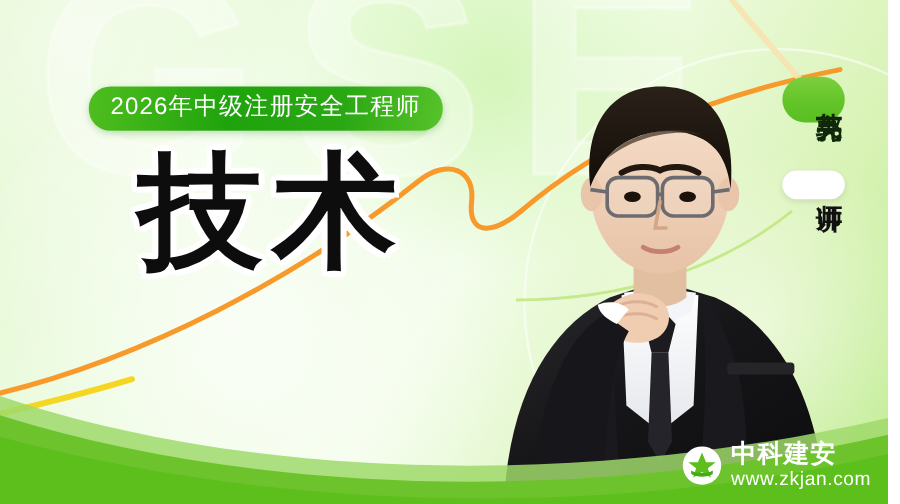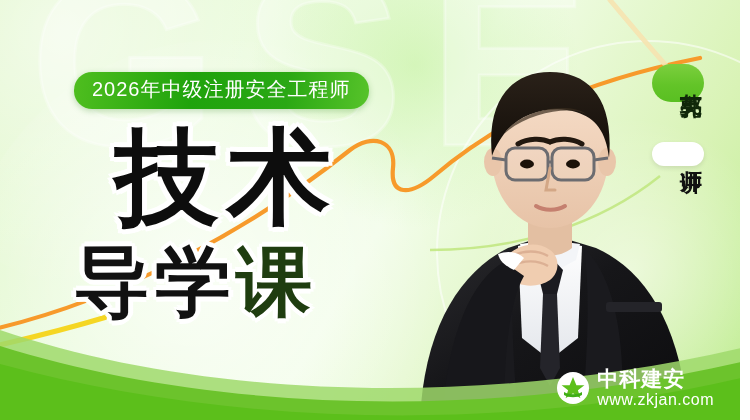--- a/index.html
+++ b/index.html
@@ -194,21 +194,21 @@
     left: 0;
     bottom: 0;
     width: 750px;
     height: 130px;
     pointer-events: none;
   }
 
   
   .logo {
     position: absolute;
-    right: 26px;
+    right: 14px;
     bottom: 12px;
     display: flex;
     align-items: center;
     gap: 7px;
   }
   .logo-mark {
     width: 34px;
     height: 34px;
     flex: 0 0 34px;
   }
@@ -323,21 +323,20 @@
       <path d="M104,254 C 72,272 48,324 42,412 L 104,412 C 104,340 110,292 124,268 Z" fill="#17171b"></path>
 
       <path d="M98,246 C 108,242 118,244 124,250 L 114,262 C 106,258 100,254 98,246 Z" fill="#ffffff"></path>
     </svg>
   </div>
 
   <div class="badge">2026年中级注册安全工程师</div>
 
   <div class="title-block">
     <div class="title-main">技术</div>
-    <div class="title-sub"><span>导学</span><span class="accent">课</span></div>
   </div>
 
   <div class="instructor">
     <span class="instructor-name">郭英亮</span>
     <span class="instructor-role">讲师</span>
   </div>
 
   <svg class="waves" viewBox="0 0 750 130" preserveAspectRatio="none">
     <path d="M0,40 C 200,108 480,120 750,56 L750,130 L0,130 Z" fill="#9fd96b" opacity="0.85"></path>
     <path d="M0,56 C 210,122 490,132 750,70 L750,130 L0,130 Z" fill="#6cc32c"></path>

